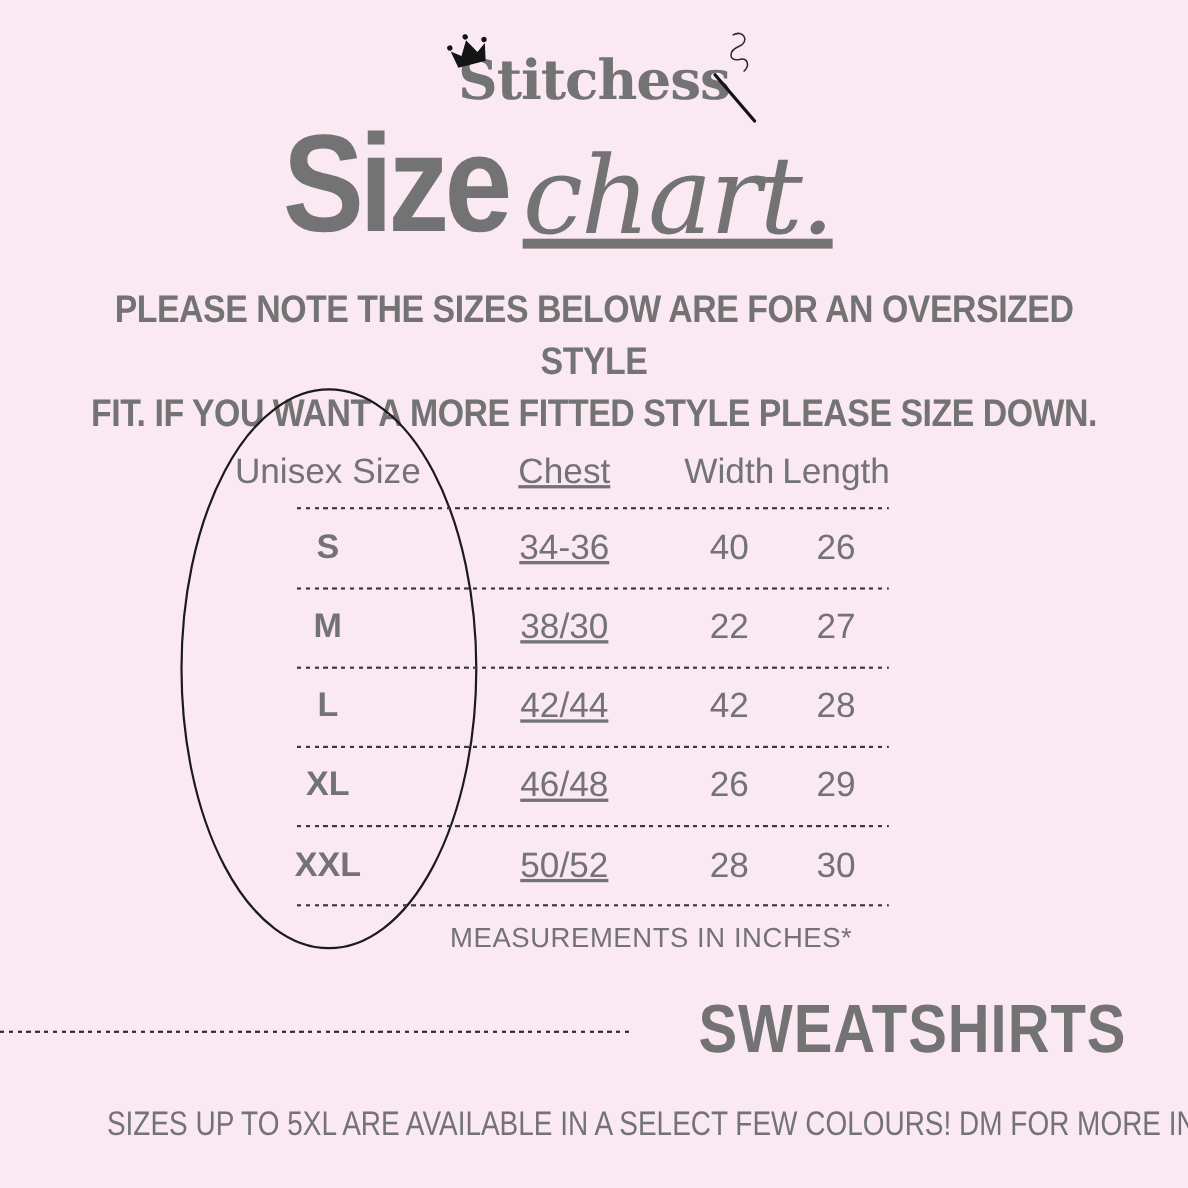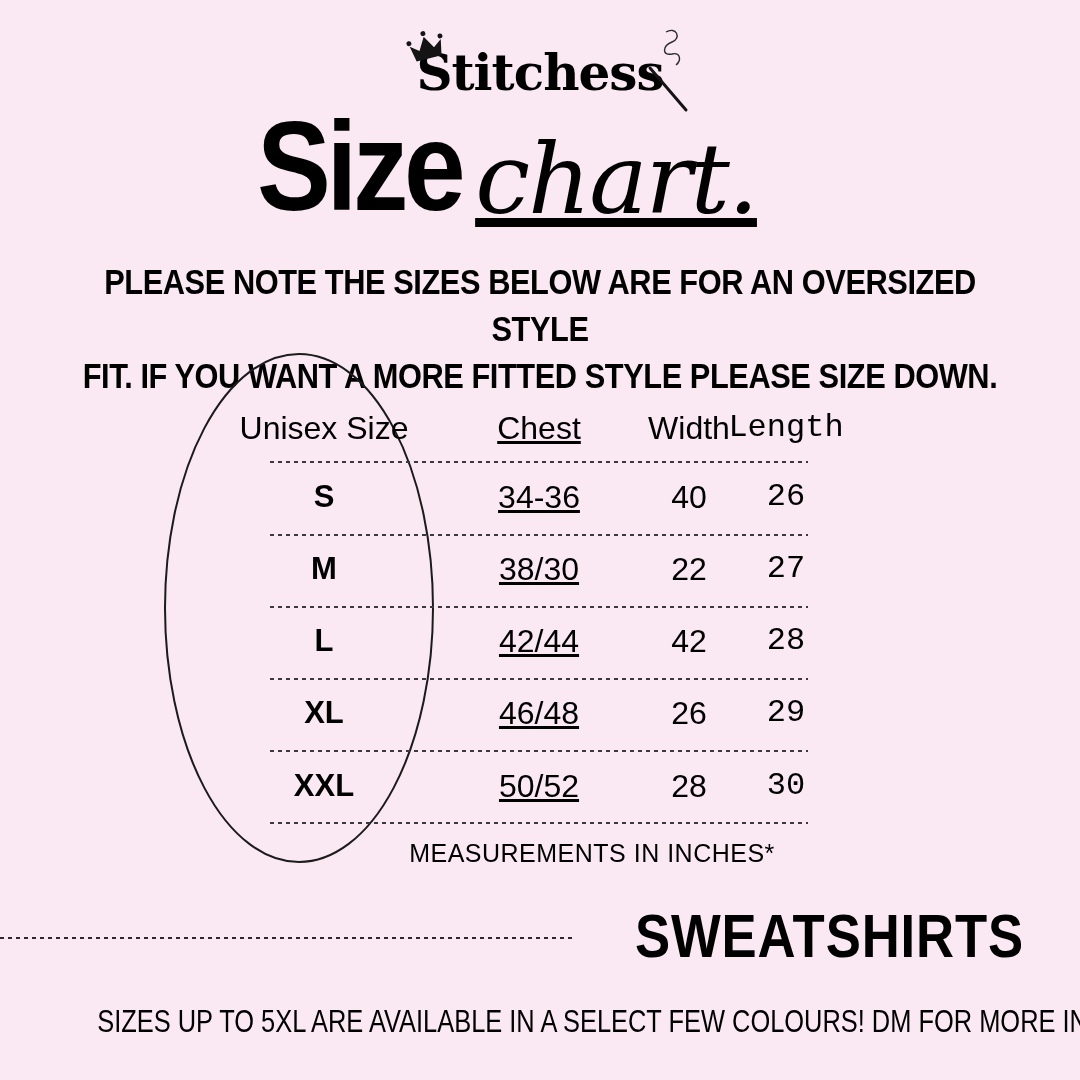--- a/index.html
+++ b/index.html
@@ -1,21 +1,21 @@
 <!DOCTYPE html>
 <html><head>
 <meta charset="utf-8">
 <style>
   html,body{margin:0;padding:0;}
   .canvas{
     position:relative;
     width:1080px;height:1080px;
     overflow:hidden;
     background:#FAE9F3;
-    color:#000000;
+    color:#737373;
     font-family:"Liberation Sans", sans-serif;
   }
   
   .logo{position:absolute;top:42px;left:0;width:1080px;text-align:center;}
   .logo-wrap{position:relative;display:inline-block;
     font-family:"DejaVu Serif", serif;font-weight:700;
     font-size:50px;line-height:62px;letter-spacing:-1px;}
   .crown{position:absolute;left:-10px;top:-12px;width:40px;height:32px;
     transform:rotate(-14deg);}
   .needle{position:absolute;right:-26px;top:-16px;width:60px;height:88px;}
@@ -24,25 +24,25 @@
   .title-main{font-weight:700;font-size:126px;line-height:1;letter-spacing:-5px;
     transform:scaleX(0.88);transform-origin:left top;}
   .title-script{font-family:"DejaVu Serif", serif;font-style:italic;
     font-size:98px;line-height:1;letter-spacing:-2px;margin-left:-14px;margin-top:24px;text-decoration:underline;}
   
   .notice{position:absolute;top:258px;left:0;width:1080px;text-align:center;
     font-weight:700;font-size:35px;line-height:47px;letter-spacing:-0.5px;
     transform:scaleX(0.88);transform-origin:center top;}
   
   .trow{position:absolute;left:0;width:1080px;height:36px;line-height:36px;font-size:32px;}
-  .tcell{position:absolute;transform:translateX(-50%);white-space:nowrap;text-align:left;margin-left:26px;}
+  .tcell{position:absolute;transform:translateX(-50%);white-space:nowrap;text-align:left;}
   .col-size{left:298px;}
   .col-chest{left:513px;text-decoration:underline;}
   .col-width{left:663px;}
-  .col-length{left:760px;font-family:Liberation Mono, monospace;}
+  .col-length{left:760px;}
   .size-label{font-weight:700;font-size:31px;}
   .sep{position:absolute;left:270px;width:538px;height:2px;
     background:repeating-linear-gradient(to right,#3a3a3a 0,#3a3a3a 4px,transparent 4px,transparent 8px);}
   .ellipse-svg{position:absolute;left:160px;top:348px;width:280px;height:520px;}
   .footnote{position:absolute;left:592px;top:836px;transform:translateX(-50%);
     font-size:25px;line-height:34px;letter-spacing:0.5px;white-space:nowrap;}
   
   .divider{position:absolute;left:0;top:937px;width:575px;height:2px;
     background:repeating-linear-gradient(to right,#2b2b2b 0,#2b2b2b 4px,transparent 4px,transparent 8px);}
   .product{position:absolute;left:635px;top:905px;font-size:62px;line-height:62px;

